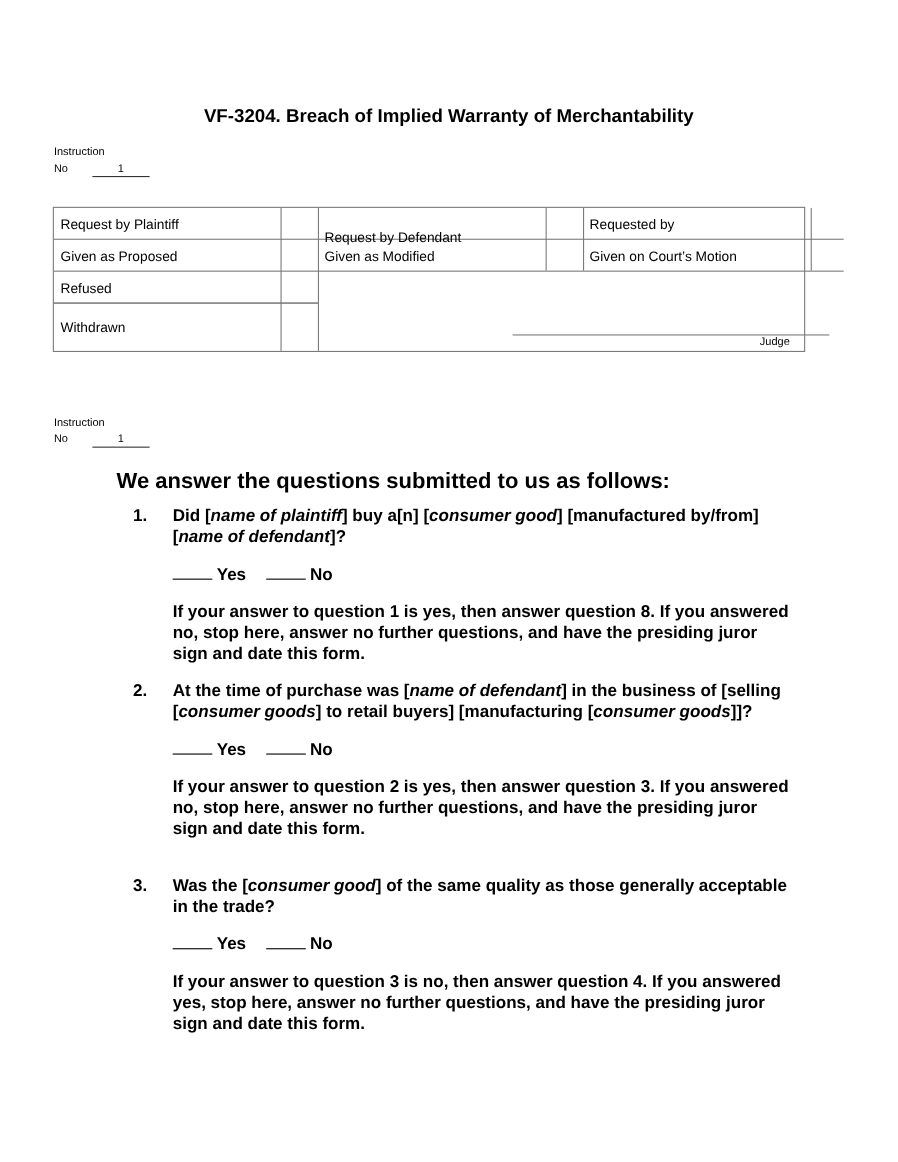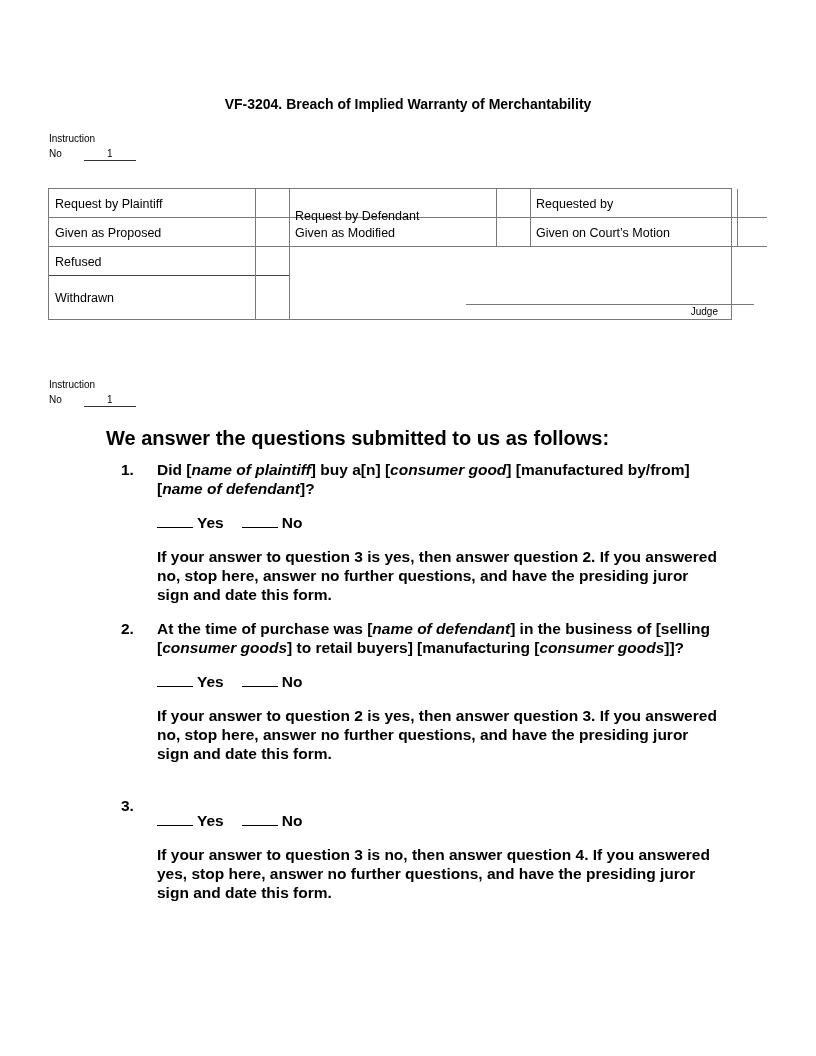--- a/index.html
+++ b/index.html
@@ -1,17 +1,17 @@
 <!DOCTYPE html>
 <html><head>
   <meta charset="utf-8">
   <style>
     html, body { margin: 0; padding: 0; background: #ffffff; }
     body { width: 816px; height: 1056px; position: relative; overflow: hidden; color: #000; font-family: "Liberation Sans", sans-serif; }
-    .title { position: absolute; left: 0; width: 816px; top: 96px; text-align: center; font-weight: bold; font-size: 14px; }
+    .title { position: absolute; left: 0; width: 816px; top: 96px; text-align: center; font-weight: bold; font-size: 17px; }
     .instr { position: absolute; left: 49px; font-size: 10px; line-height: 15px; }
     .instr .no-row { display: flex; align-items: baseline; }
     .instr .no-val { display: inline-block; width: 52px; margin-left: 22px; border-bottom: 1px solid #333; text-align: center; line-height: 13px; }
     .tbl { position: absolute; left: 48px; top: 188px; width: 684px; height: 132px; border: 1px solid #7a7a7a; box-sizing: border-box; }
     .cell { position: absolute; font-size: 12.5px; line-height: 14px; }
     .hline { position: absolute; height: 0; border-top: 1px solid #7a7a7a; }
     .vline { position: absolute; width: 0; border-left: 1px solid #7a7a7a; }
     .judge-line { position: absolute; left: 417px; top: 115px; width: 288px; border-top: 1px solid #7a7a7a; }
     .judge-label { position: absolute; right: 13px; top: 117px; font-size: 10px; }
     .lead { position: absolute; left: 106px; top: 427px; font-weight: bold; font-size: 20px; }
@@ -82,31 +82,32 @@
 </div>
 
 <div class="lead">We answer the questions submitted to us as follows:</div>
 
 <div class="q" style="top:460px;">
   <span class="num">1.</span>
   <div class="body"><span>Did [</span><i>name of plaintiff</i><span>] buy a[n] [</span><i>consumer good</i><span>] [manufactured by/from] [</span><i>name of defendant</i><span>]?</span></div>
   <div class="yn">
     <span class="blank"></span><span>Yes</span><span class="gap"></span><span class="blank"></span><span>No</span>
   </div>
-  <div class="follow">If your answer to question 3 is yes, then answer question 2. If you answered no, stop here, answer no further questions, and have the presiding juror sign and date this form.</div>
+  <div class="follow">If your answer to question 1 is yes, then answer question 8. If you answered no, stop here, answer no further questions, and have the presiding juror sign and date this form.</div>
 </div>
 
 <div class="q" style="top:619px;">
   <span class="num">2.</span>
   <div class="body"><span>At the time of purchase was [</span><i>name of defendant</i><span>] in the business of [selling [</span><i>consumer goods</i><span>] to retail buyers] [manufacturing [</span><i>consumer goods</i><span>]]?</span></div>
   <div class="yn">
     <span class="blank"></span><span>Yes</span><span class="gap"></span><span class="blank"></span><span>No</span>
   </div>
   <div class="follow">If your answer to question 2 is yes, then answer question 3. If you answered no, stop here, answer no further questions, and have the presiding juror sign and date this form.</div>
 </div>
 
 <div class="q" style="top:796px;">
   <span class="num">3.</span>
+  <div class="body"><span>Was the [</span><i>consumer good</i><span>] of the same quality as those generally acceptable in the trade?</span></div>
   <div class="yn">
     <span class="blank"></span><span>Yes</span><span class="gap"></span><span class="blank"></span><span>No</span>
   </div>
   <div class="follow">If your answer to question 3 is no, then answer question 4. If you answered yes, stop here, answer no further questions, and have the presiding juror sign and date this form.</div>
 </div>
 
 </body></html>

